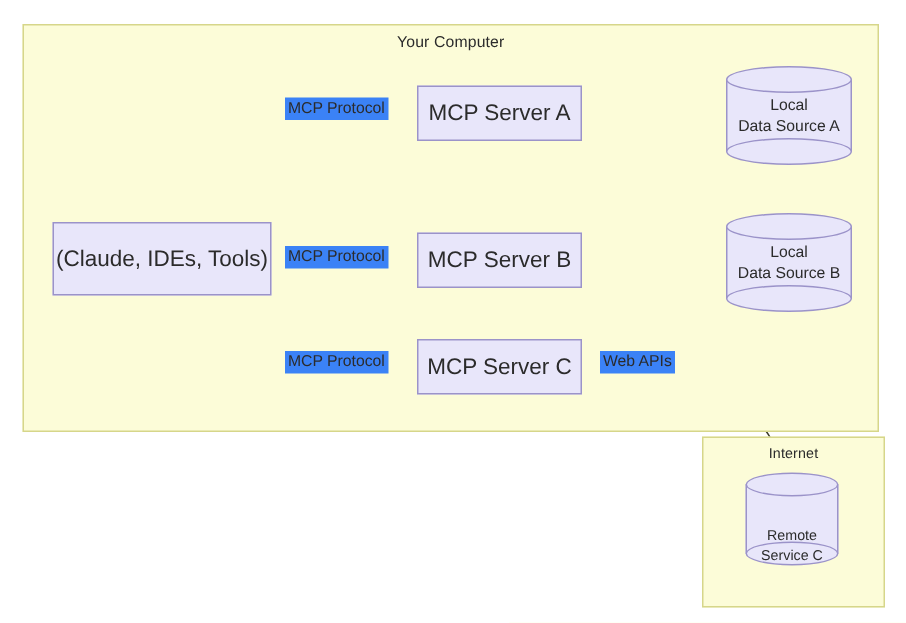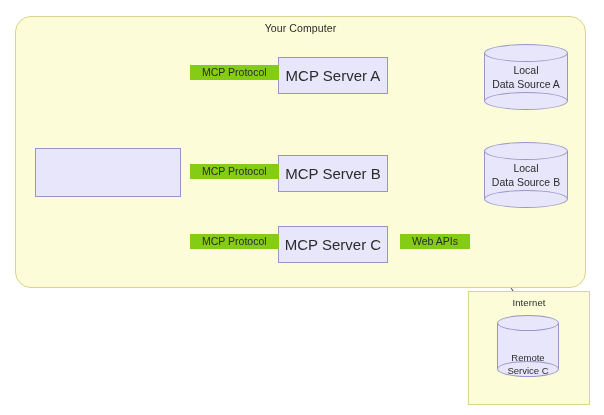--- a/index.html
+++ b/index.html
@@ -21,21 +21,21 @@
     height: 415px;
   }
   .zone {
     position: absolute;
     background: #fcfcd8;
     border: 1px solid #d6d68a;
     box-sizing: border-box;
   }
   #zone-computer {
     left: 15px; top: 16px;
-    width: 571px; height: 272px; border-radius: 16px;
+    width: 571px; height: 272px;
   }
   #zone-internet {
     left: 468px; top: 291px;
     width: 122px; height: 114px;
   }
   .zone-title {
     position: absolute;
     width: 100%;
     text-align: center;
     font-size: 10.5px;
@@ -114,25 +114,25 @@
   }
   #cyl-a { left: 484px; top: 44px;  width: 84px; height: 66px; }
   #cyl-b { left: 484px; top: 142px; width: 84px; height: 66px; }
   #cyl-c { left: 497px; top: 315px; width: 62px; height: 62px; }
   #cyl-c .cyl-label { font-size: 9.5px; line-height: 13px; justify-content: flex-end; }
   #cyl-c .cyl-body { top: 8px; height: calc(100% - 16px); }
   #cyl-c .cyl-top, #cyl-c .cyl-bottom { height: 16px; }
 
   .edge-label {
     position: absolute;
-    background: #84cc16;
+    background: #3b82f6;
     font-size: 10.5px;
     color: #2b2b2b;
     line-height: 13px;
-    padding: 1px 12px;
+    padding: 1px 2px;
     white-space: nowrap;
   }
   #lbl-mcp-a { left: 190px; top: 65px; }
   #lbl-mcp-b { left: 190px; top: 164px; }
   #lbl-mcp-c { left: 190px; top: 234px; }
   #lbl-web   { left: 400px; top: 234px; }
 </style>
 </head>
 <body>
 
@@ -168,20 +168,21 @@
 
 <div class="zone" id="zone-computer">
   <div class="zone-title">Your Computer</div>
 </div>
 
 <div class="zone" id="zone-internet">
   <div class="zone-title">Internet</div>
 </div>
 
 <div class="node" id="node-host">
+  <span>(Claude, IDEs, Tools)</span>
 </div>
 
 <div class="node" id="node-srv-a">
   <span>MCP Server A</span>
 </div>
 
 <div class="node" id="node-srv-b">
   <span>MCP Server B</span>
 </div>
 

